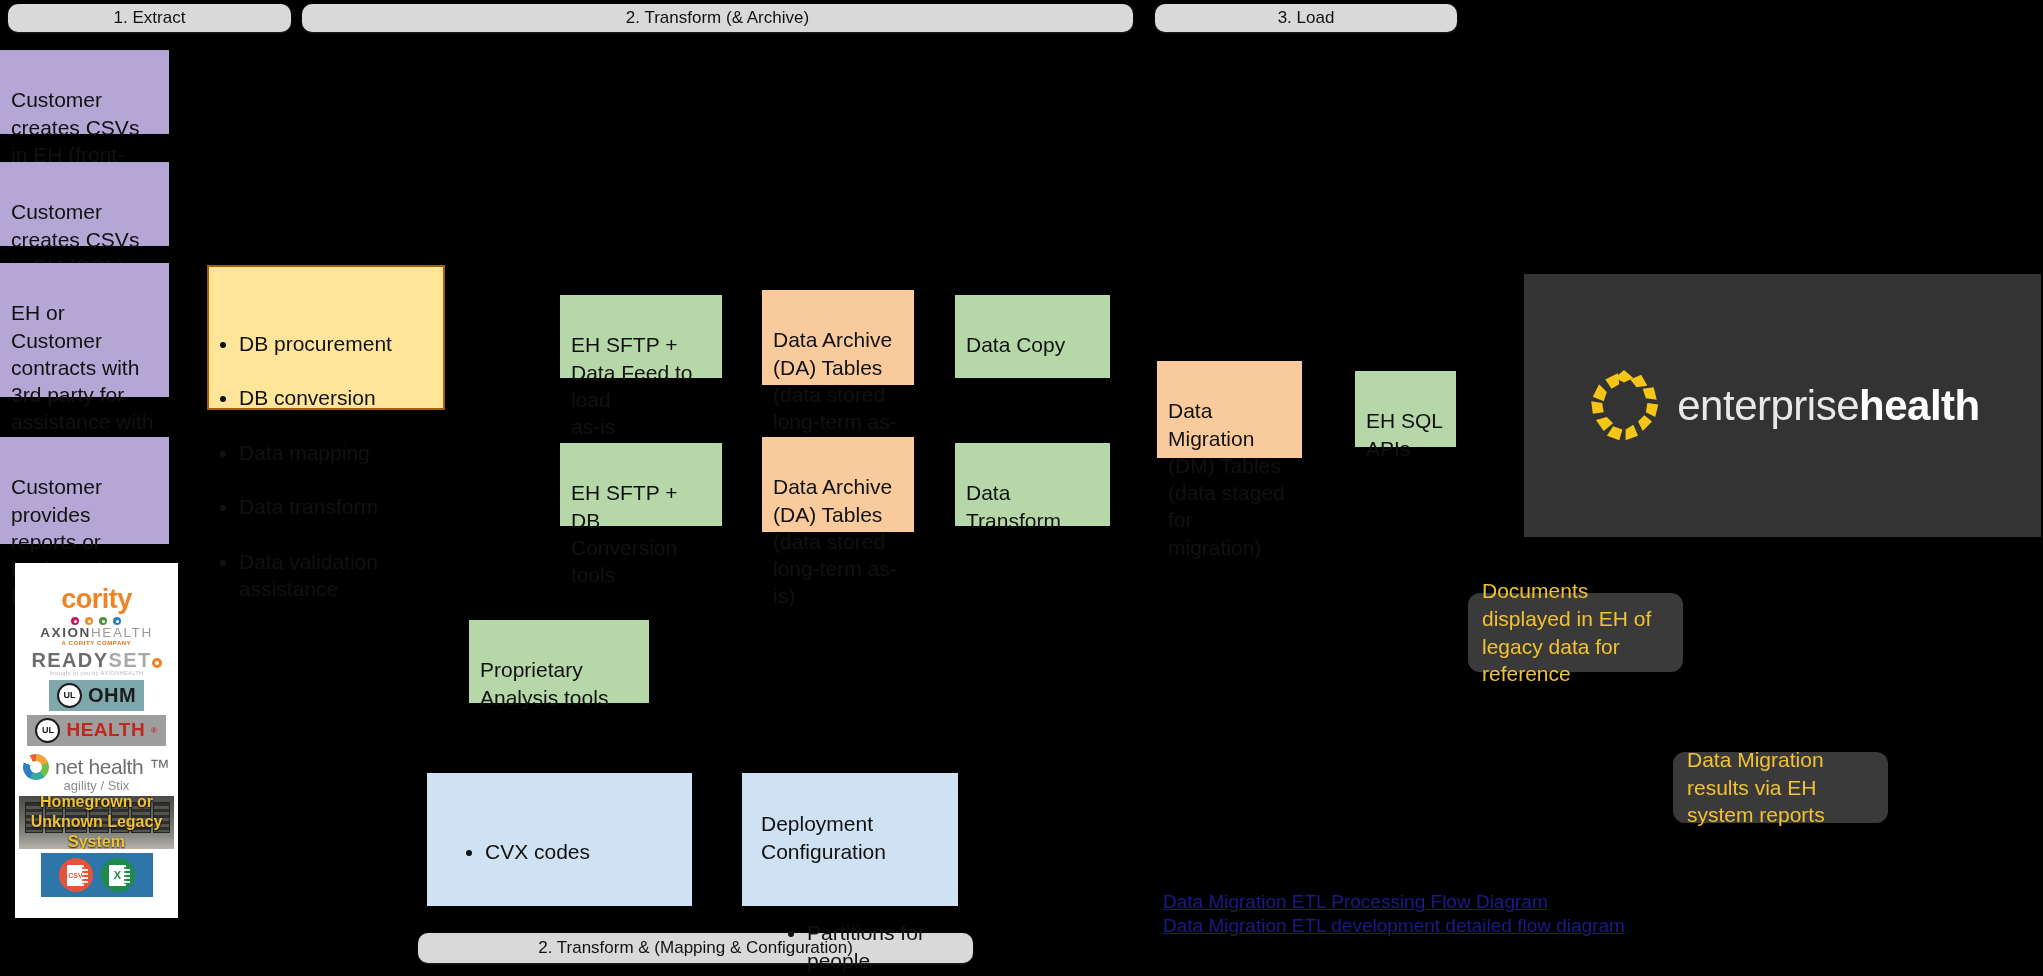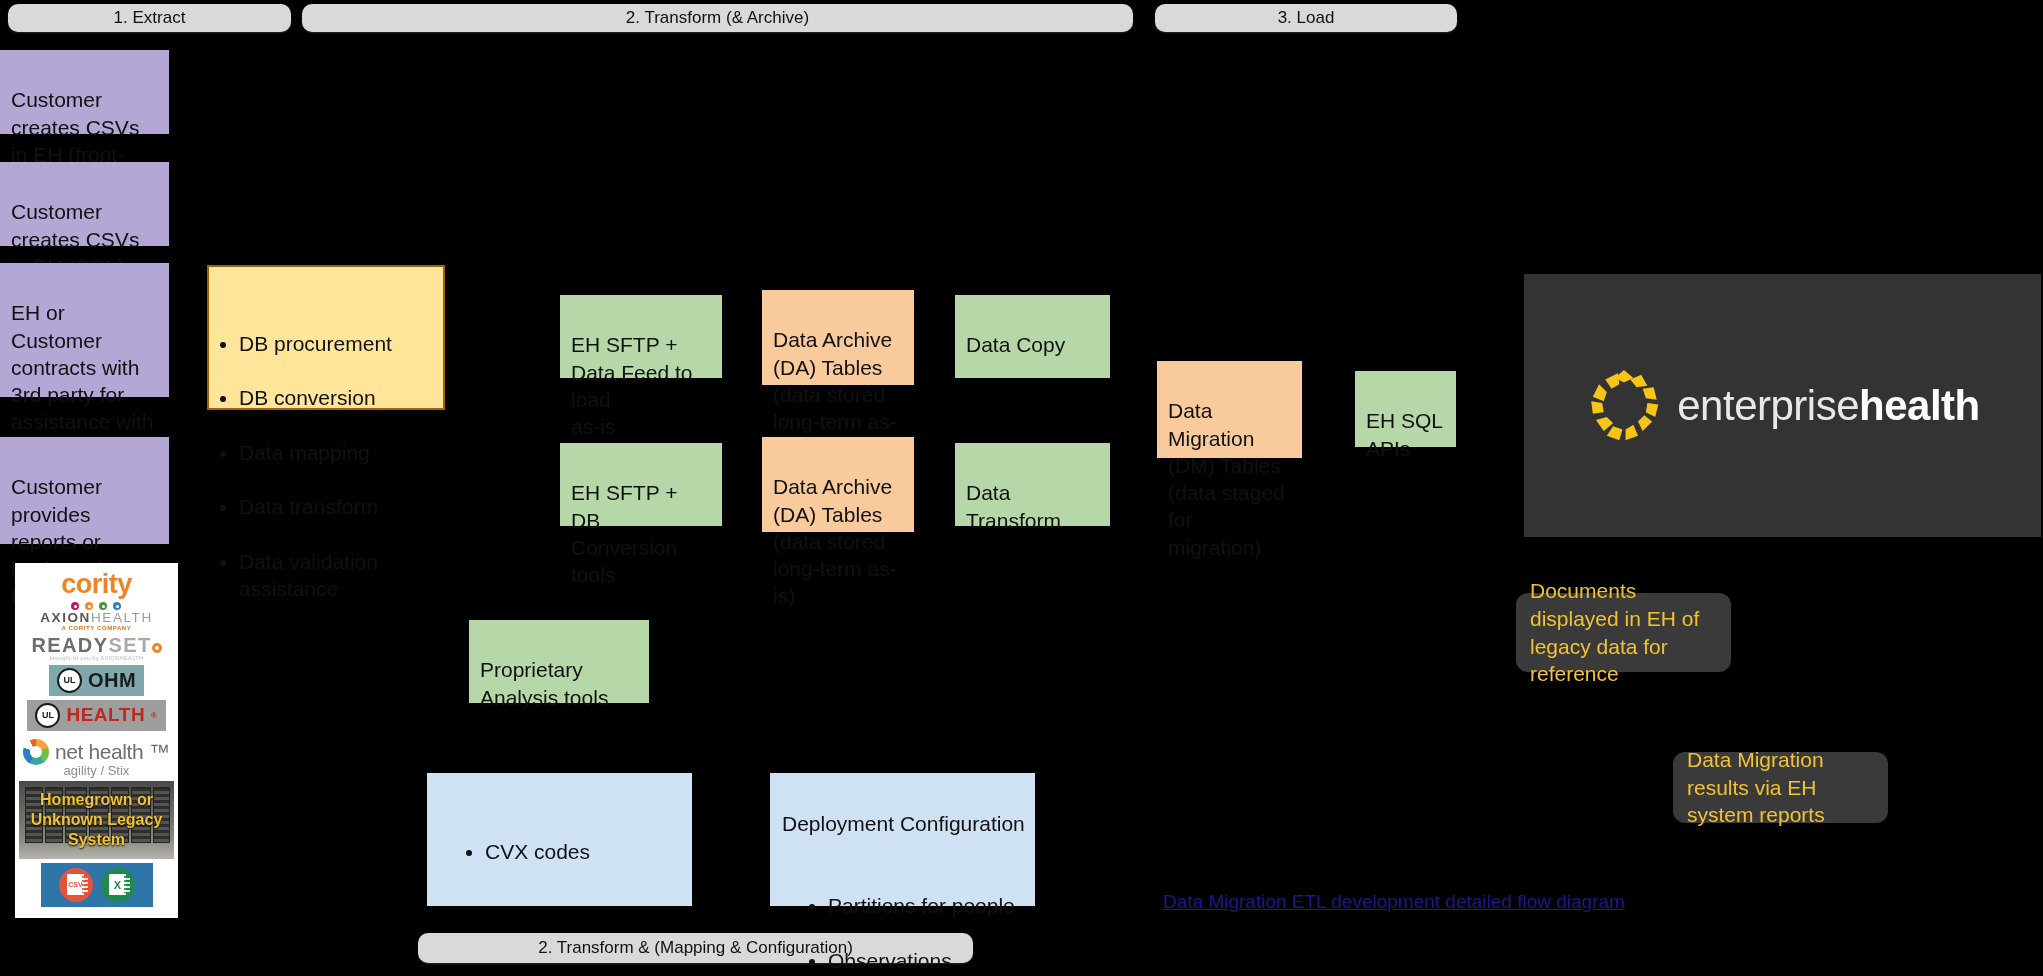--- a/index.html
+++ b/index.html
@@ -93,21 +93,21 @@
     font-family: "Liberation Sans", sans-serif;
   }
   .eh-word .light { font-weight: 300; color: #e8e8e8; }
   .eh-word .bold  { font-weight: bold; color: #ffffff; }
 
   
   .logo-strip {
     position: absolute;
     background: #ffffff;
     box-sizing: border-box;
-    padding: 6px 4px;
+    padding: 21px 4px;
     display: flex;
     flex-direction: column;
     align-items: center;
     gap: 4px;
   }
   .logo-cority {
     font-size: 27px;
     font-weight: bold;
     color: #f08323;
     letter-spacing: -0.5px;
@@ -397,40 +397,41 @@
         <path d="M10 60 L8 44 L22 46 L24 58 Z"></path>
         <path d="M10 38 L18 22 L28 32 L24 44 Z"></path>
         <path d="M26 16 L42 8 L44 22 L34 28 Z"></path>
       </g>
       <circle cx="50" cy="50" r="22" fill="#333333"></circle>
     </svg>
     <span class="eh-word"><span class="light">enterprise</span><span class="bold">health</span></span>
   </div>
 </div>
 
-<div class="dark-callout" style="left:1516px; top:593px; width:215px; height:79px;">
+<div class="dark-callout" style="left:1468px; top:593px; width:215px; height:79px;">
   <span>Documents displayed in EH of legacy data for reference</span>
 </div>
 
 <div class="dark-callout" style="left:1673px; top:752px; width:215px; height:71px;">
   <span>Data Migration results via EH system reports</span>
 </div>
 
 <div class="box blue" style="left:427px; top:773px; width:265px; height:133px; padding:10px 10px 8px 12px;">
   <ul class="ind-bullets">
     <li>CVX codes</li>
     
   </ul>
 </div>
 
-<div class="box blue" style="left:742px; top:773px; width:265px; height:133px; padding:10px 10px 8px 12px;margin-left:28px;">
+<div class="box blue" style="left:742px; top:773px; width:216px; height:133px; padding:10px 10px 8px 19px;">
   <span class="box-title">Deployment Configuration</span>
   <ul class="ind-bullets">
     <li>Partitions for people</li>
     <li>Observations</li>
     
   </ul>
   
 </div>
 
 <div class="link-stack" style="left:1163px; top:890px; width:600px;">
+  <a class="doc-link">Data Migration ETL Processing Flow Diagram</a>
   <a class="doc-link">Data Migration ETL development detailed flow diagram</a>
 </div>
 
 </body></html>

